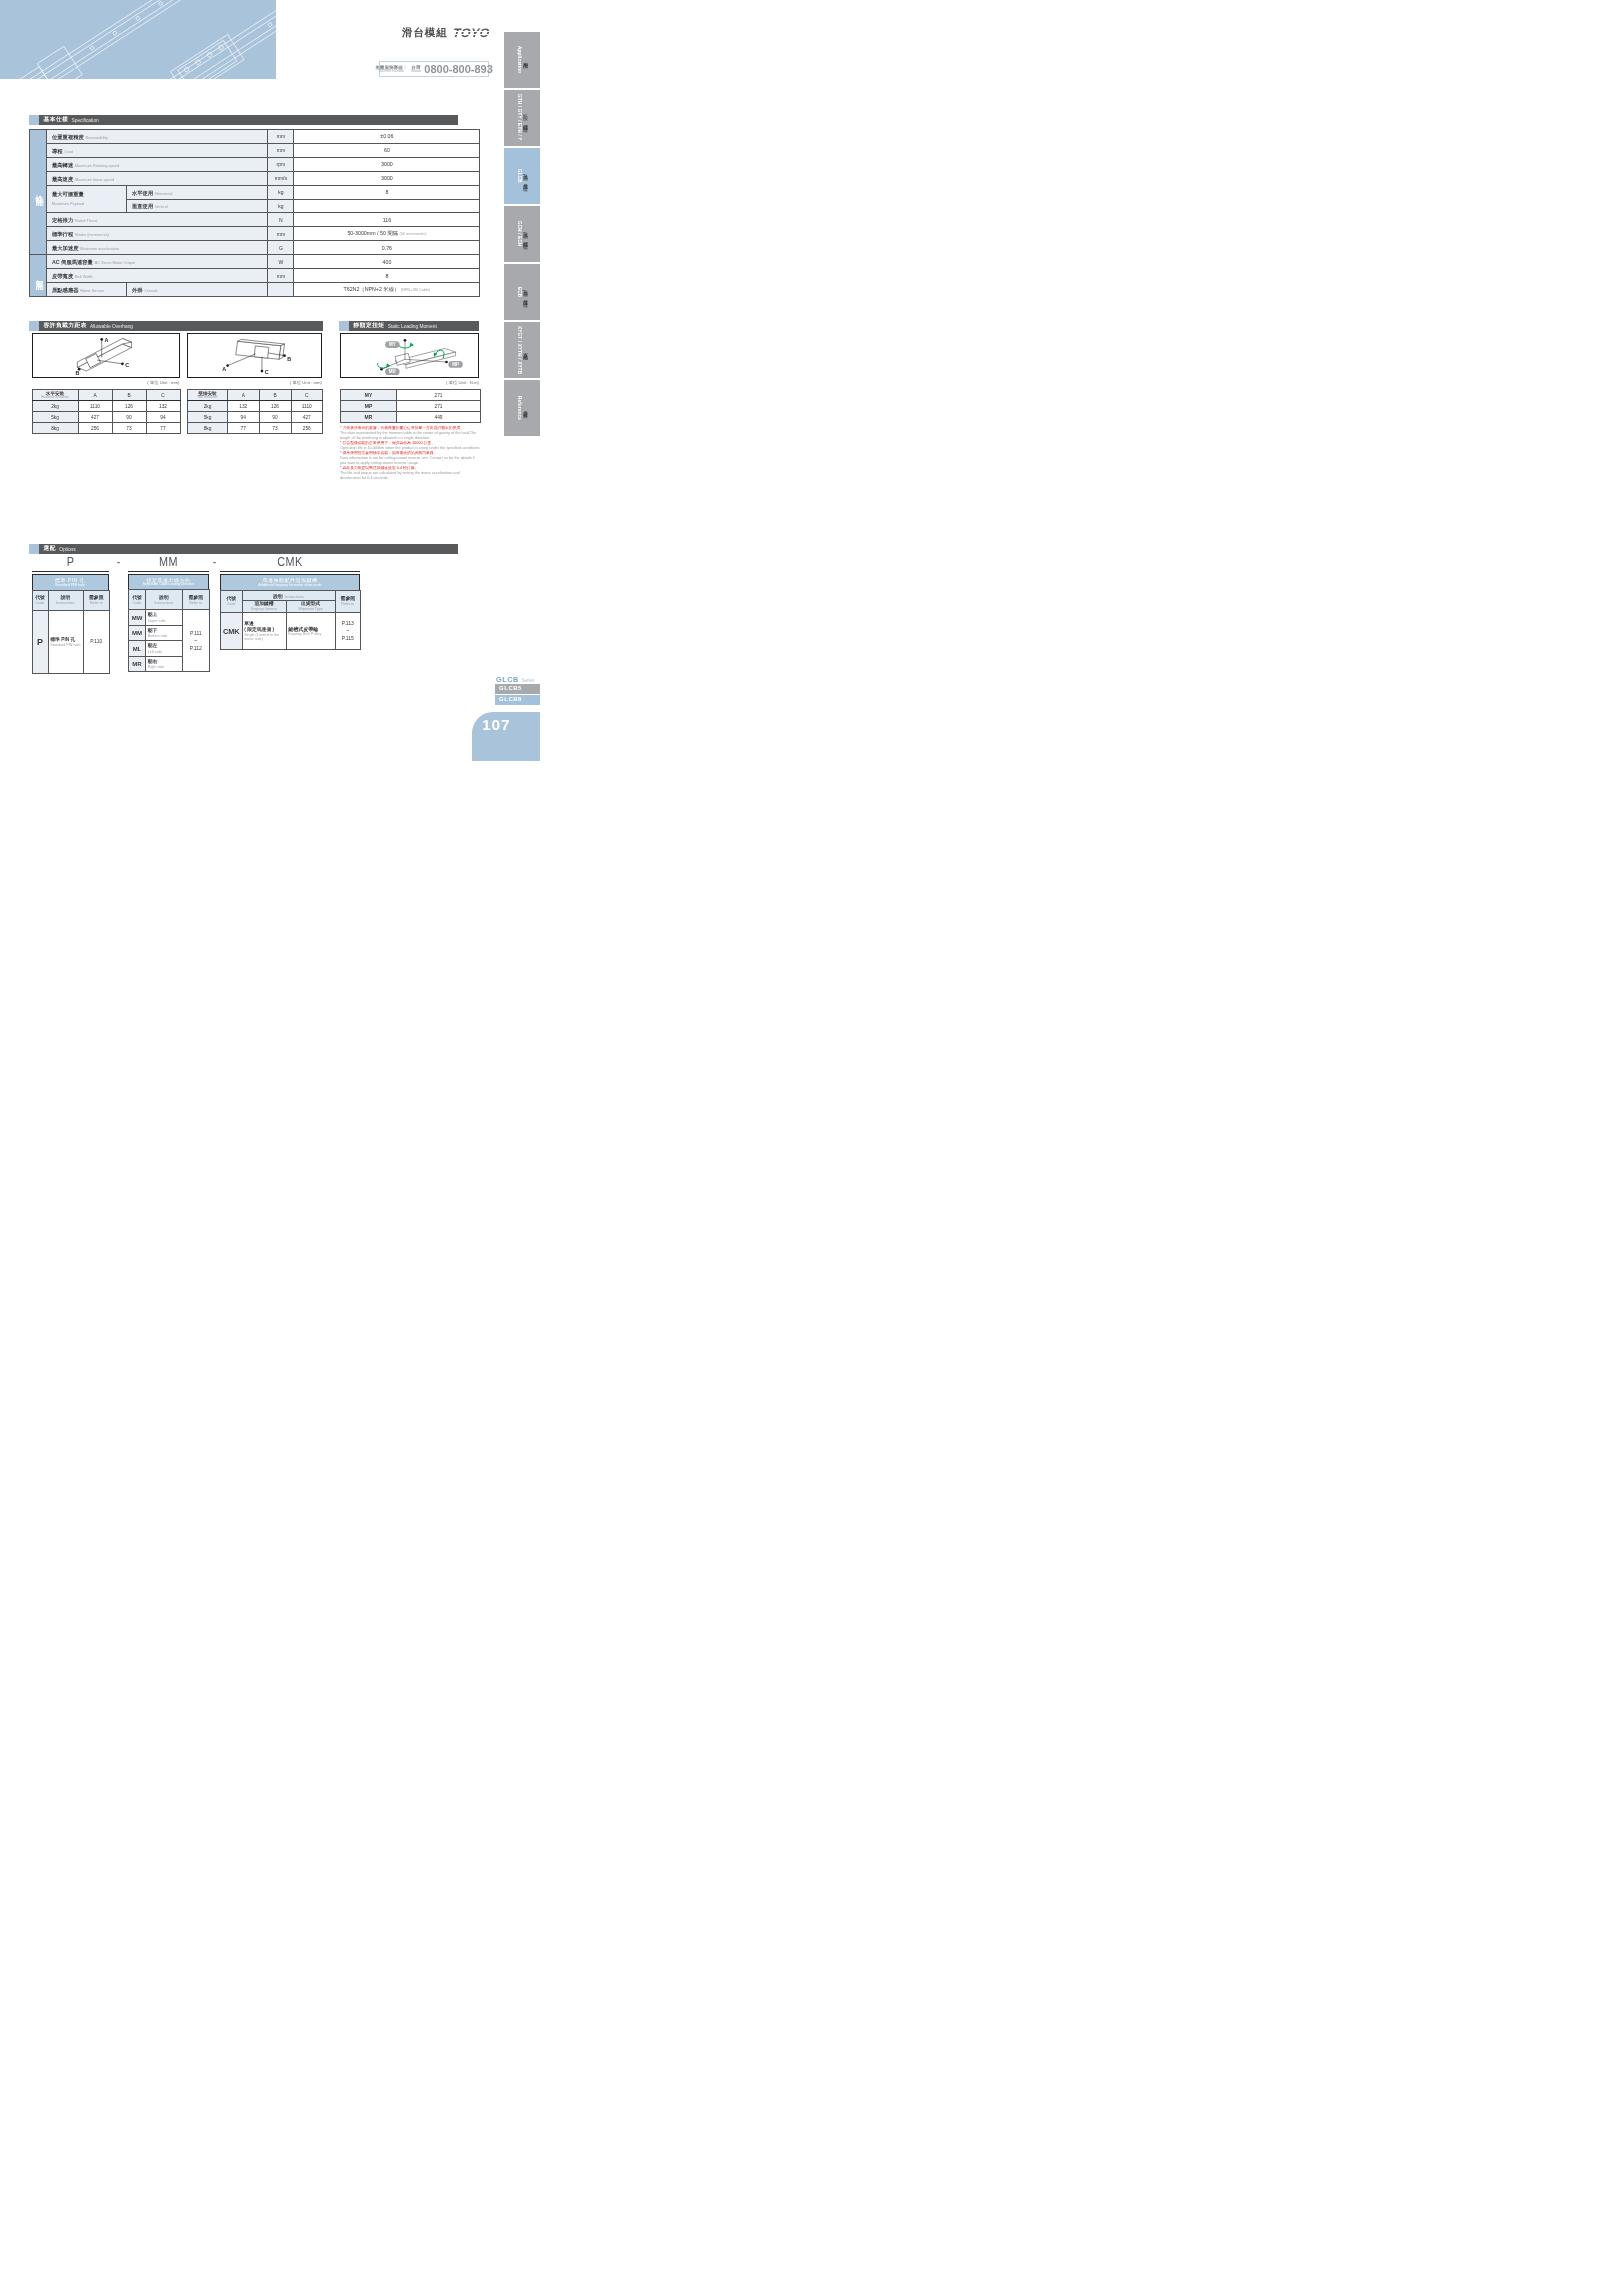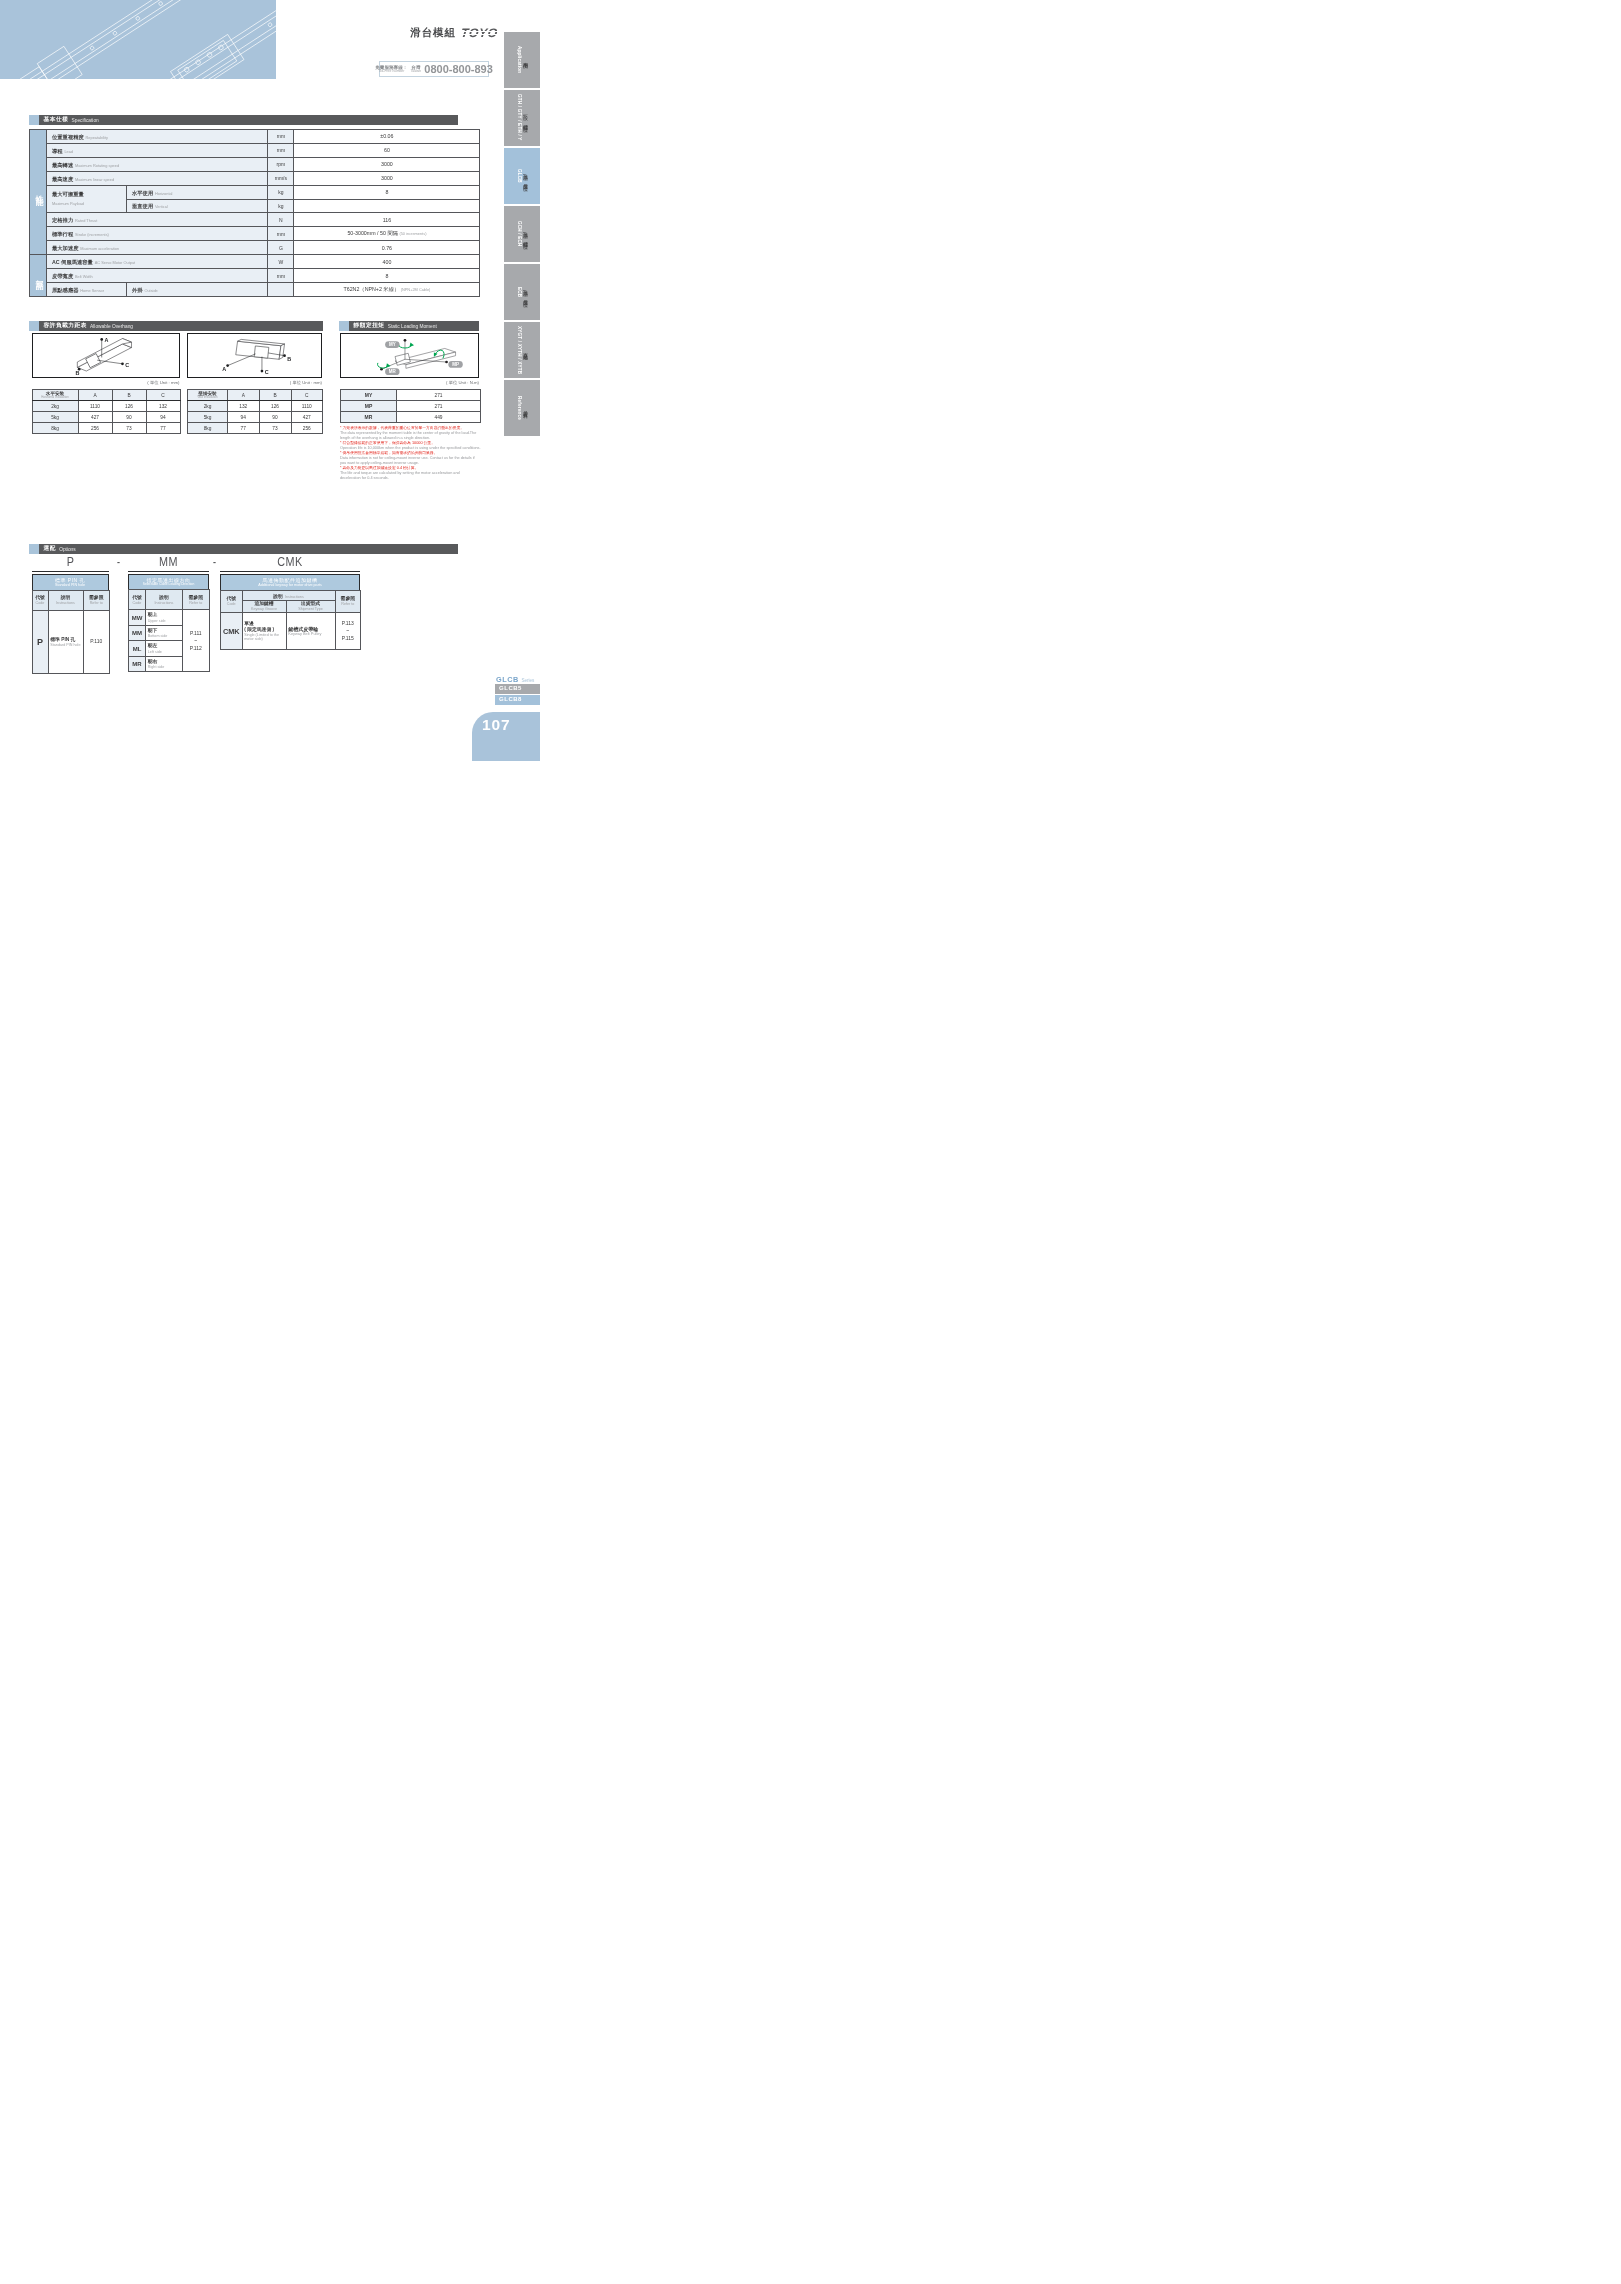--- a/index.html
+++ b/index.html
@@ -20,21 +20,21 @@
   }
   *{margin:0;padding:0;box-sizing:border-box;}
   body{font-family:"Liberation Sans","DejaVu Sans",sans-serif;background:#ffffff;}
   .page{position:relative;width:540px;height:761px;background:#fff;overflow:hidden;}
   .abs{position:absolute;}
 
   
   .hero{left:0;top:0;width:276px;height:79px;background:var(--blue-ill);overflow:hidden;}
 
   
-  .brand{left:402px;top:24px;width:96px;height:17.4px;display:flex;align-items:center;justify-content:flex-end;gap:5.5px;}
+  .brand{left:402px;top:24px;width:96px;height:17.4px;display:flex;align-items:center;gap:5.5px;}
   .brand-zh{font-size:10.5px;font-weight:bold;color:#4b4c4e;letter-spacing:0.9px;white-space:nowrap;}
   .logo{position:relative;font-size:12.3px;font-weight:bold;font-style:italic;color:var(--bar-dark);letter-spacing:0.5px;transform:skewX(-6deg);line-height:1;}
   .logo i{position:absolute;left:-1.8px;right:-1.8px;height:0.9px;background:#fff;}
   .logo i.l1{top:31%;} .logo i.l2{top:55%;}
 
   
   .tollfree{left:379px;top:61px;width:110px;height:16px;border:0.5px solid #c3d3df;display:flex;align-items:center;justify-content:center;gap:3.2px;padding:0 2.7px;background:#fff;}
   .tf-col{display:flex;flex-direction:column;align-items:center;line-height:1.1;}
   .tf-zh{font-size:4.6px;color:#8f9194;font-weight:bold;white-space:nowrap;}
   .tf-en{font-size:3.4px;color:#a5a7aa;white-space:nowrap;}

